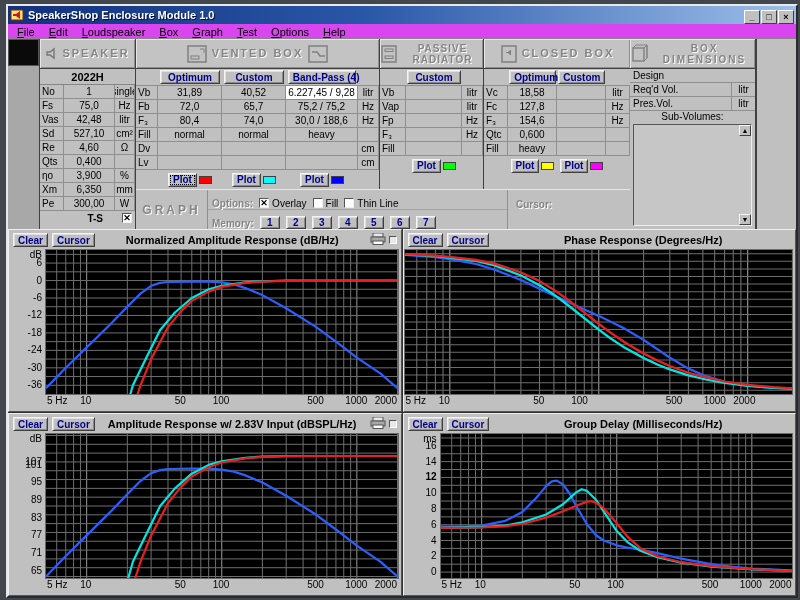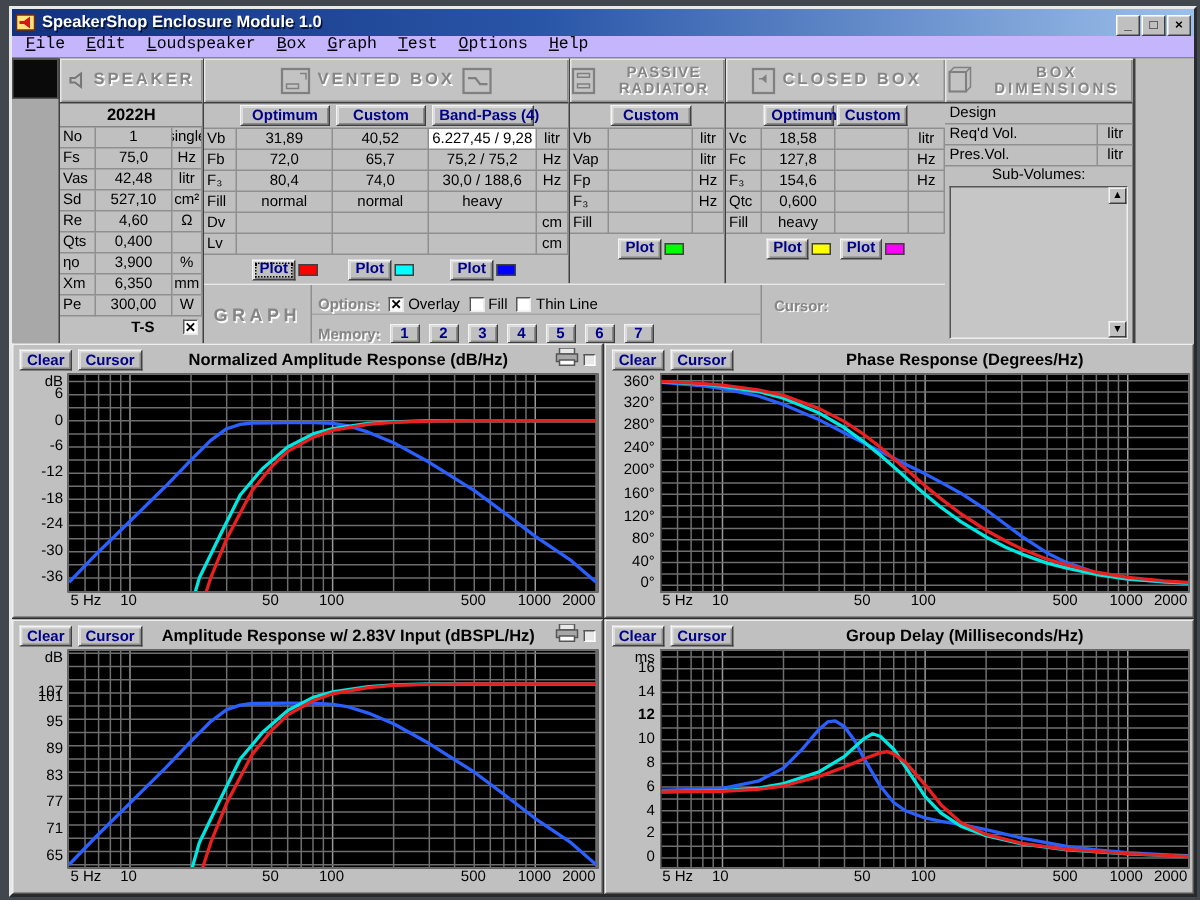--- a/index.html
+++ b/index.html
@@ -10,22 +10,22 @@
 
   
   .titlebar { height:18px; display:flex; align-items:center; padding:0 2px;
     background:linear-gradient(to right,#12327e,#2a56a8 45%,#9cc0ea); }
   .titlebar .title-text { color:#fff; font-weight:bold; font-size:11px; margin-left:4px; flex:1;
     text-shadow:1px 1px 0 #00103a; }
   .app-icon { width:14px; height:14px; display:inline-block; }
   .winbtn { width:16px; height:14px; margin-left:1px; background:#c0c0c0; border:1px solid;
     border-color:#fff #404040 #404040 #fff; font-size:9px; font-weight:bold; line-height:11px;
     text-align:center; color:#000; }
-  .menubar { height:15px; background:#c4b5fd; display:flex; align-items:flex-start;
-    border-bottom:1px solid #868686; padding-left:2px;font-family:Liberation Mono, monospace; }
+  .menubar { height:15px; background:#d946ef; display:flex; align-items:flex-end;
+    border-bottom:1px solid #868686; padding-left:2px; }
   .mi { font-size:11px; color:#000; padding:0 7px; }
   .mi::first-letter { text-decoration:underline; }
 
   
   .params { height:190px; display:flex; background:#9a9a9a; }
   .left-strip { width:32px; background:#a8a8a8; border-right:1px solid #404040; }
   .black-box { width:100%; height:27px; background:#0a0a0a; border:1px solid #555; }
   .right-strip { width:40px; background:#c0c0c0; border-left:1px solid #404040; }
   .panel { background:#c0c0c0; border-right:1px solid #404040; }
   .speaker { width:96px; } .boxdim { width:126px; }
@@ -522,32 +522,20 @@
           </div>
         </div>
       </div>
       <div class="chart">
         <div class="chead">
           <button class="b95">Clear</button>
           <button class="b95">Cursor</button>
           <div class="ctitle">Phase Response (Degrees/Hz)</div>
         </div>
         <div class="cbody">
-          <div class="ylabels">
-            <div style="top: 0px;">360°</div>
-            <div style="top: 13.9474px;">320°</div>
-            <div style="top: 29.1053px;">280°</div>
-            <div style="top: 44.2632px;">240°</div>
-            <div style="top: 59.4211px;">200°</div>
-            <div style="top: 74.5789px;">160°</div>
-            <div style="top: 89.7368px;">120°</div>
-            <div style="top: 104.895px;">80°</div>
-            <div style="top: 120.053px;">40°</div>
-            <div style="top: 134px;">0°</div>
-          </div>
           <div class="plotwrap">
             <div class="plot-area">
               <svg width="100%" height="100%" viewBox="0 0 352 144" preserveAspectRatio="none">
                 <line x1="10.711435824559738" y1="0" x2="10.711435824559738" y2="144" stroke="#6e6e6e" stroke-width="1"></line>
                 <line x1="19.767825772721267" y1="0" x2="19.767825772721267" y2="144" stroke="#6e6e6e" stroke-width="1"></line>
                 <line x1="27.612827580588075" y1="0" x2="27.612827580588075" y2="144" stroke="#6e6e6e" stroke-width="1"></line>
                 <line x1="34.53260958464902" y1="0" x2="34.53260958464902" y2="144" stroke="#6e6e6e" stroke-width="1"></line>
                 <line x1="40.72256551611761" y1="0" x2="40.72256551611761" y2="144" stroke="#9a9a9a" stroke-width="1"></line>
                 <line x1="81.44513103223522" y1="0" x2="81.44513103223522" y2="144" stroke="#6e6e6e" stroke-width="1"></line>
                 <line x1="105.26630479232452" y1="0" x2="105.26630479232452" y2="144" stroke="#6e6e6e" stroke-width="1"></line>

